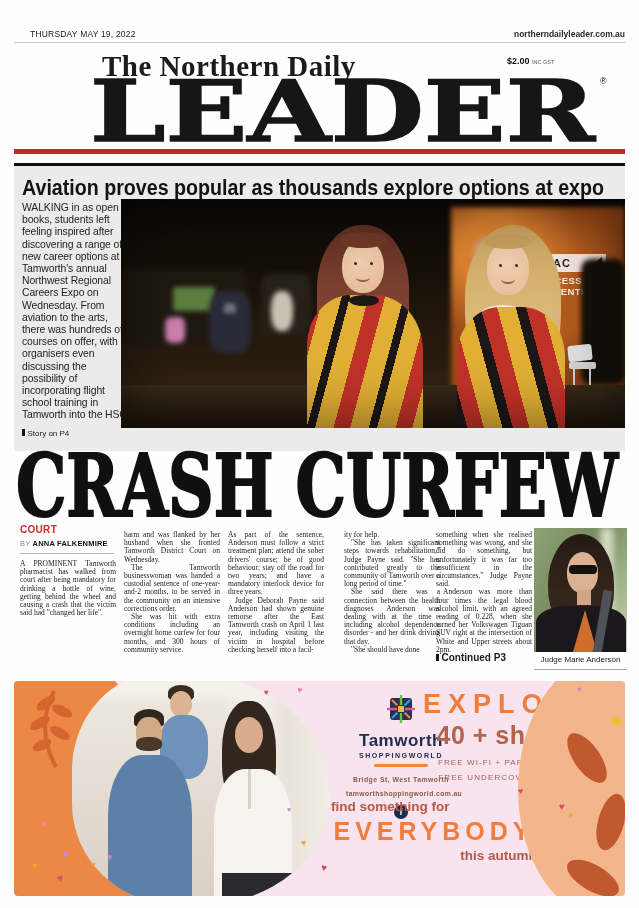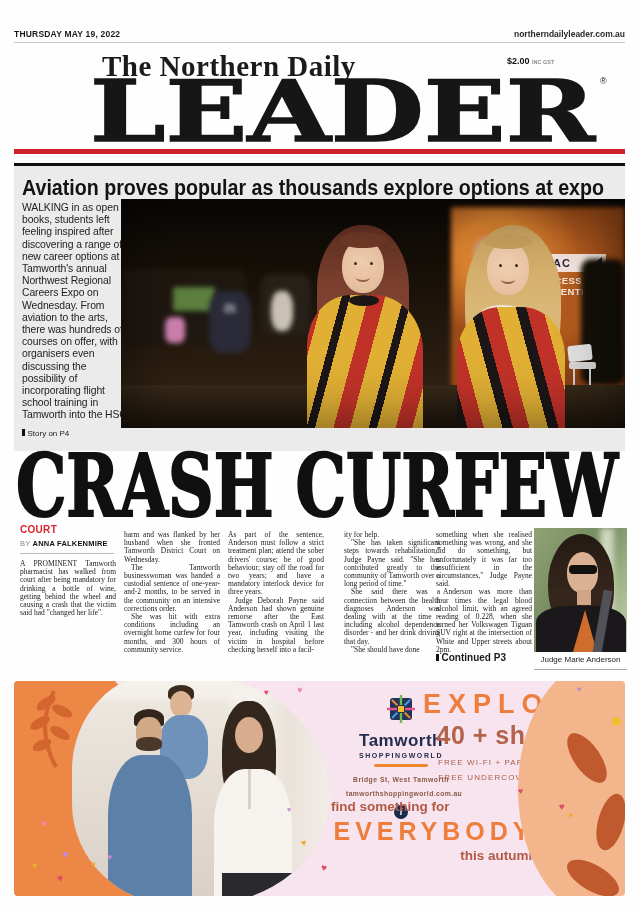--- a/index.html
+++ b/index.html
@@ -1,21 +1,21 @@
 <!DOCTYPE html>
 <html><head>
 <meta charset="utf-8">
 <style>
   html,body{margin:0;padding:0;background:#ffffff;}
   .page{position:relative;width:639px;height:908px;background:#fffefe;overflow:hidden;
         font-family:"Liberation Sans",sans-serif;color:#111;}
   .abs{position:absolute;}
 
   
-  .date{left:14px;top:29px;font-size:8.5px;font-weight:bold;letter-spacing:.2px;color:#1a1a1a;}
+  .date{left:30px;top:29px;font-size:8.5px;font-weight:normal;letter-spacing:.2px;color:#1a1a1a;}
   .url{right:14px;top:29px;font-size:8.5px;font-weight:bold;color:#2a2a2a;}
   .toprule{left:14px;right:14px;top:42px;height:1px;background:#c9c9c9;}
 
   
   .mast-top{left:102px;top:50px;font-family:"Liberation Serif",serif;font-weight:bold;
             font-size:29px;letter-spacing:.5px;color:#1b1b1b;}
   .mast-reg{left:600px;top:76px;font-size:9px;color:#1b1b1b;}
   .price{left:507px;top:56px;font-size:9px;font-weight:bold;color:#111;}
   .price small{font-size:5.5px;color:#8a8a8a;font-weight:bold;}
   .redrule{left:14px;right:14px;top:149px;height:5px;background:#cc2128;}

